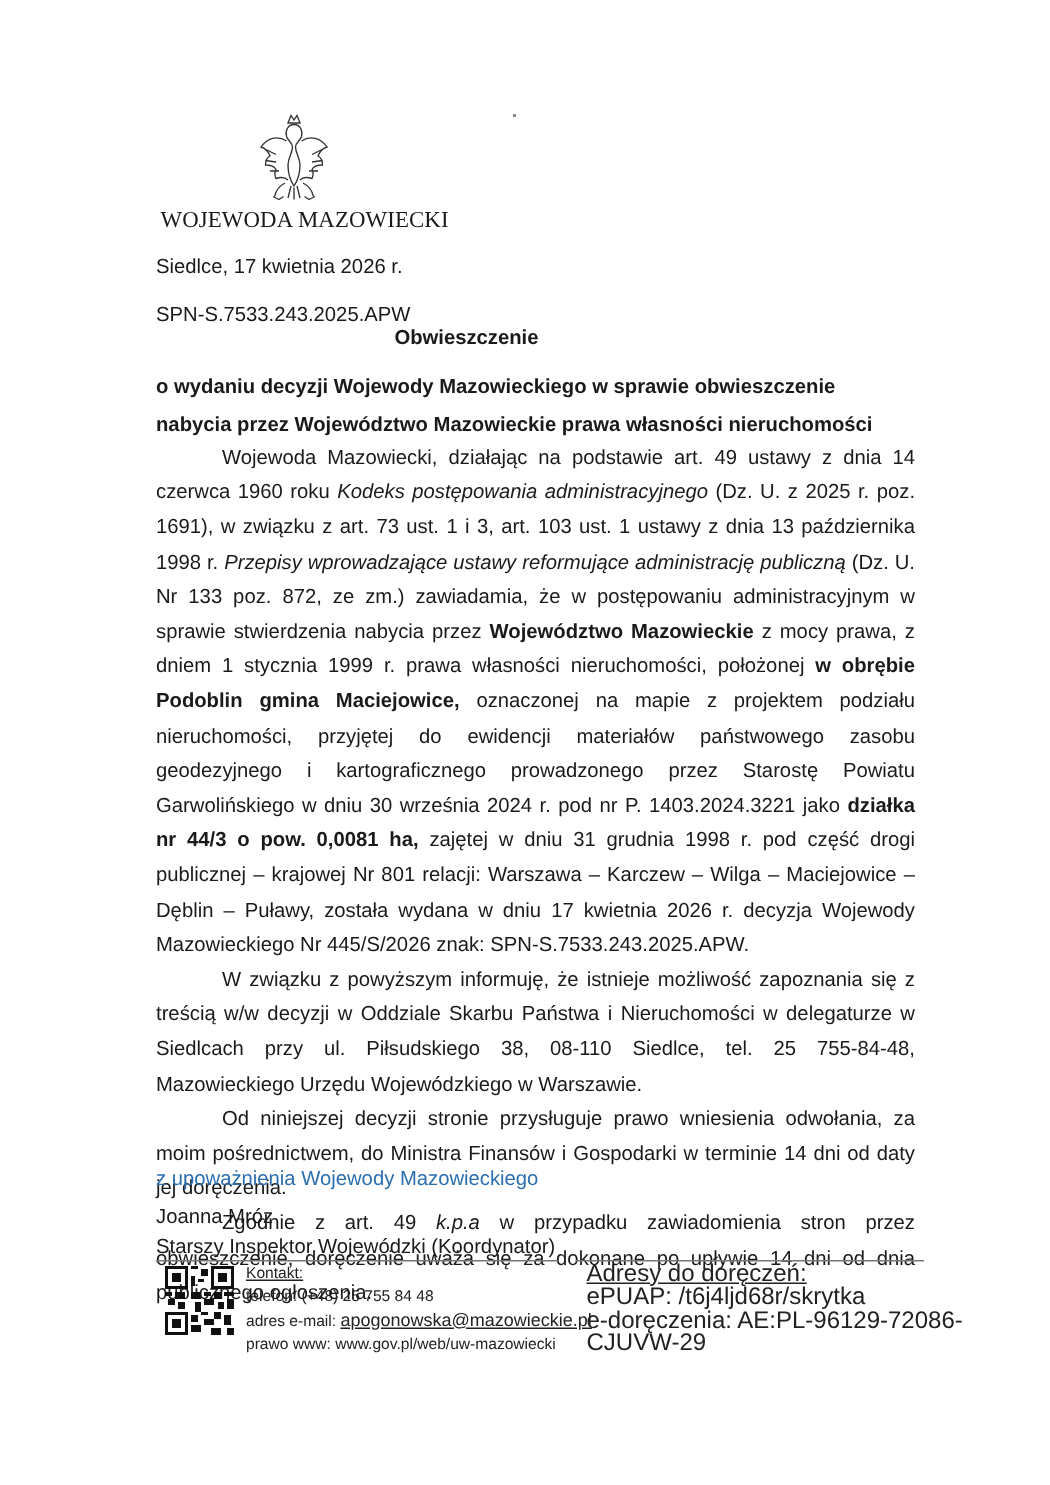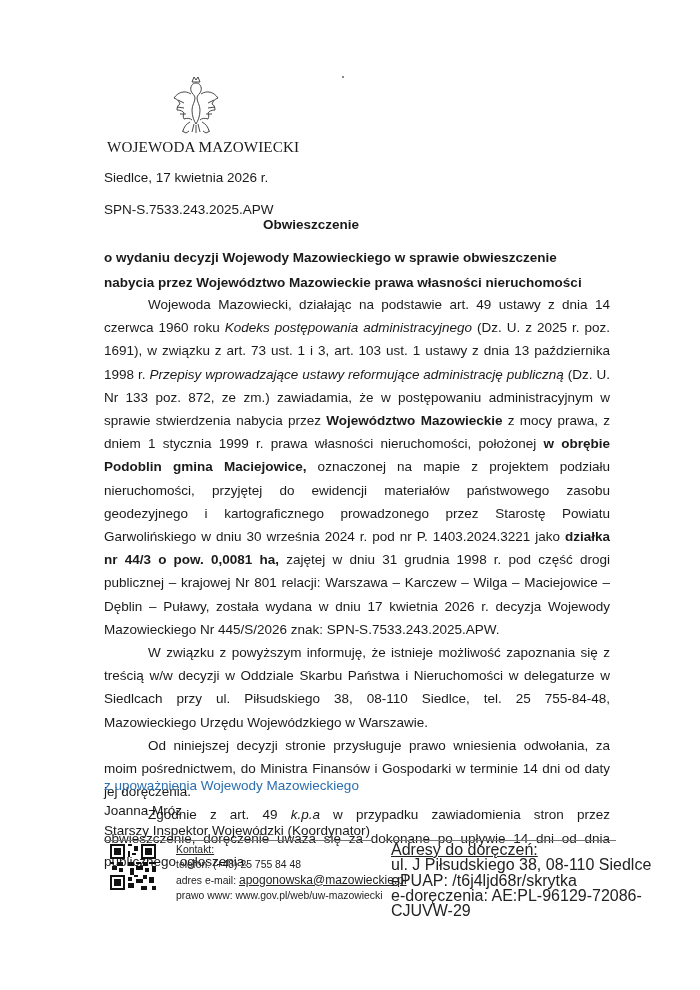--- a/index.html
+++ b/index.html
@@ -26,21 +26,21 @@
     }
     .body-text p { margin: 0; text-indent: 44px; }
     .body-text em { font-style: italic; }
     .body-text b { font-weight: bold; }
     .signature { left: 104px; top: 776px; font-size: 13.5px; line-height: 20px; }
     .signature .auth { color: #2c6fb0; margin-bottom: 5px; display: block; }
     .footer-line { top: 840px; height: 0; border-top: 1px solid #777; }
     .footer-line.left { left: 104px; width: 268px; }
     .footer-line.right { left: 384px; width: 232px; }
     .qr { left: 110px; top: 844px; width: 46px; height: 46px; }
-    .contact { left: 176px; top: 842px; font-size: 10.4px; line-height: 15.3px; color: #222; }
+    .contact { left: 164px; top: 842px; font-size: 10.4px; line-height: 15.3px; color: #222; }
     .contact .head, .addr .head { text-decoration: underline; }
     .contact .email { text-decoration: underline; font-size: 12px; }
     .addr { left: 391px; top: 842px; font-size: 16px; line-height: 15.3px; color: #222; }
   </style>
 </head>
 <body>
 
 <svg class="abs emblem" viewBox="0 0 52 62">
   <g fill="none" stroke="#333" stroke-width="0.9">
     <path d="M22 8 l2 -5 l2 3 l2 -3 l2 5 z"></path>
@@ -125,16 +125,15 @@
 
 <div class="abs contact">
   <div class="head">Kontakt:</div>
   <div>telefon: (+48) 25 755 84 48</div>
   <div><span>adres e-mail: </span><span class="email">apogonowska@mazowieckie.pl</span></div>
   <div>prawo www: www.gov.pl/web/uw-mazowiecki</div>
 </div>
 
 <div class="abs addr">
   <div class="head">Adresy do doręczeń:</div>
-  <div>ul. J Piłsudskiego 38, 08-110 Siedlce</div>
   <div>ePUAP: /t6j4ljd68r/skrytka</div>
   <div>e-doręczenia: AE:PL-96129-72086-CJUVW-29</div>
 </div>
 
 </body></html>

